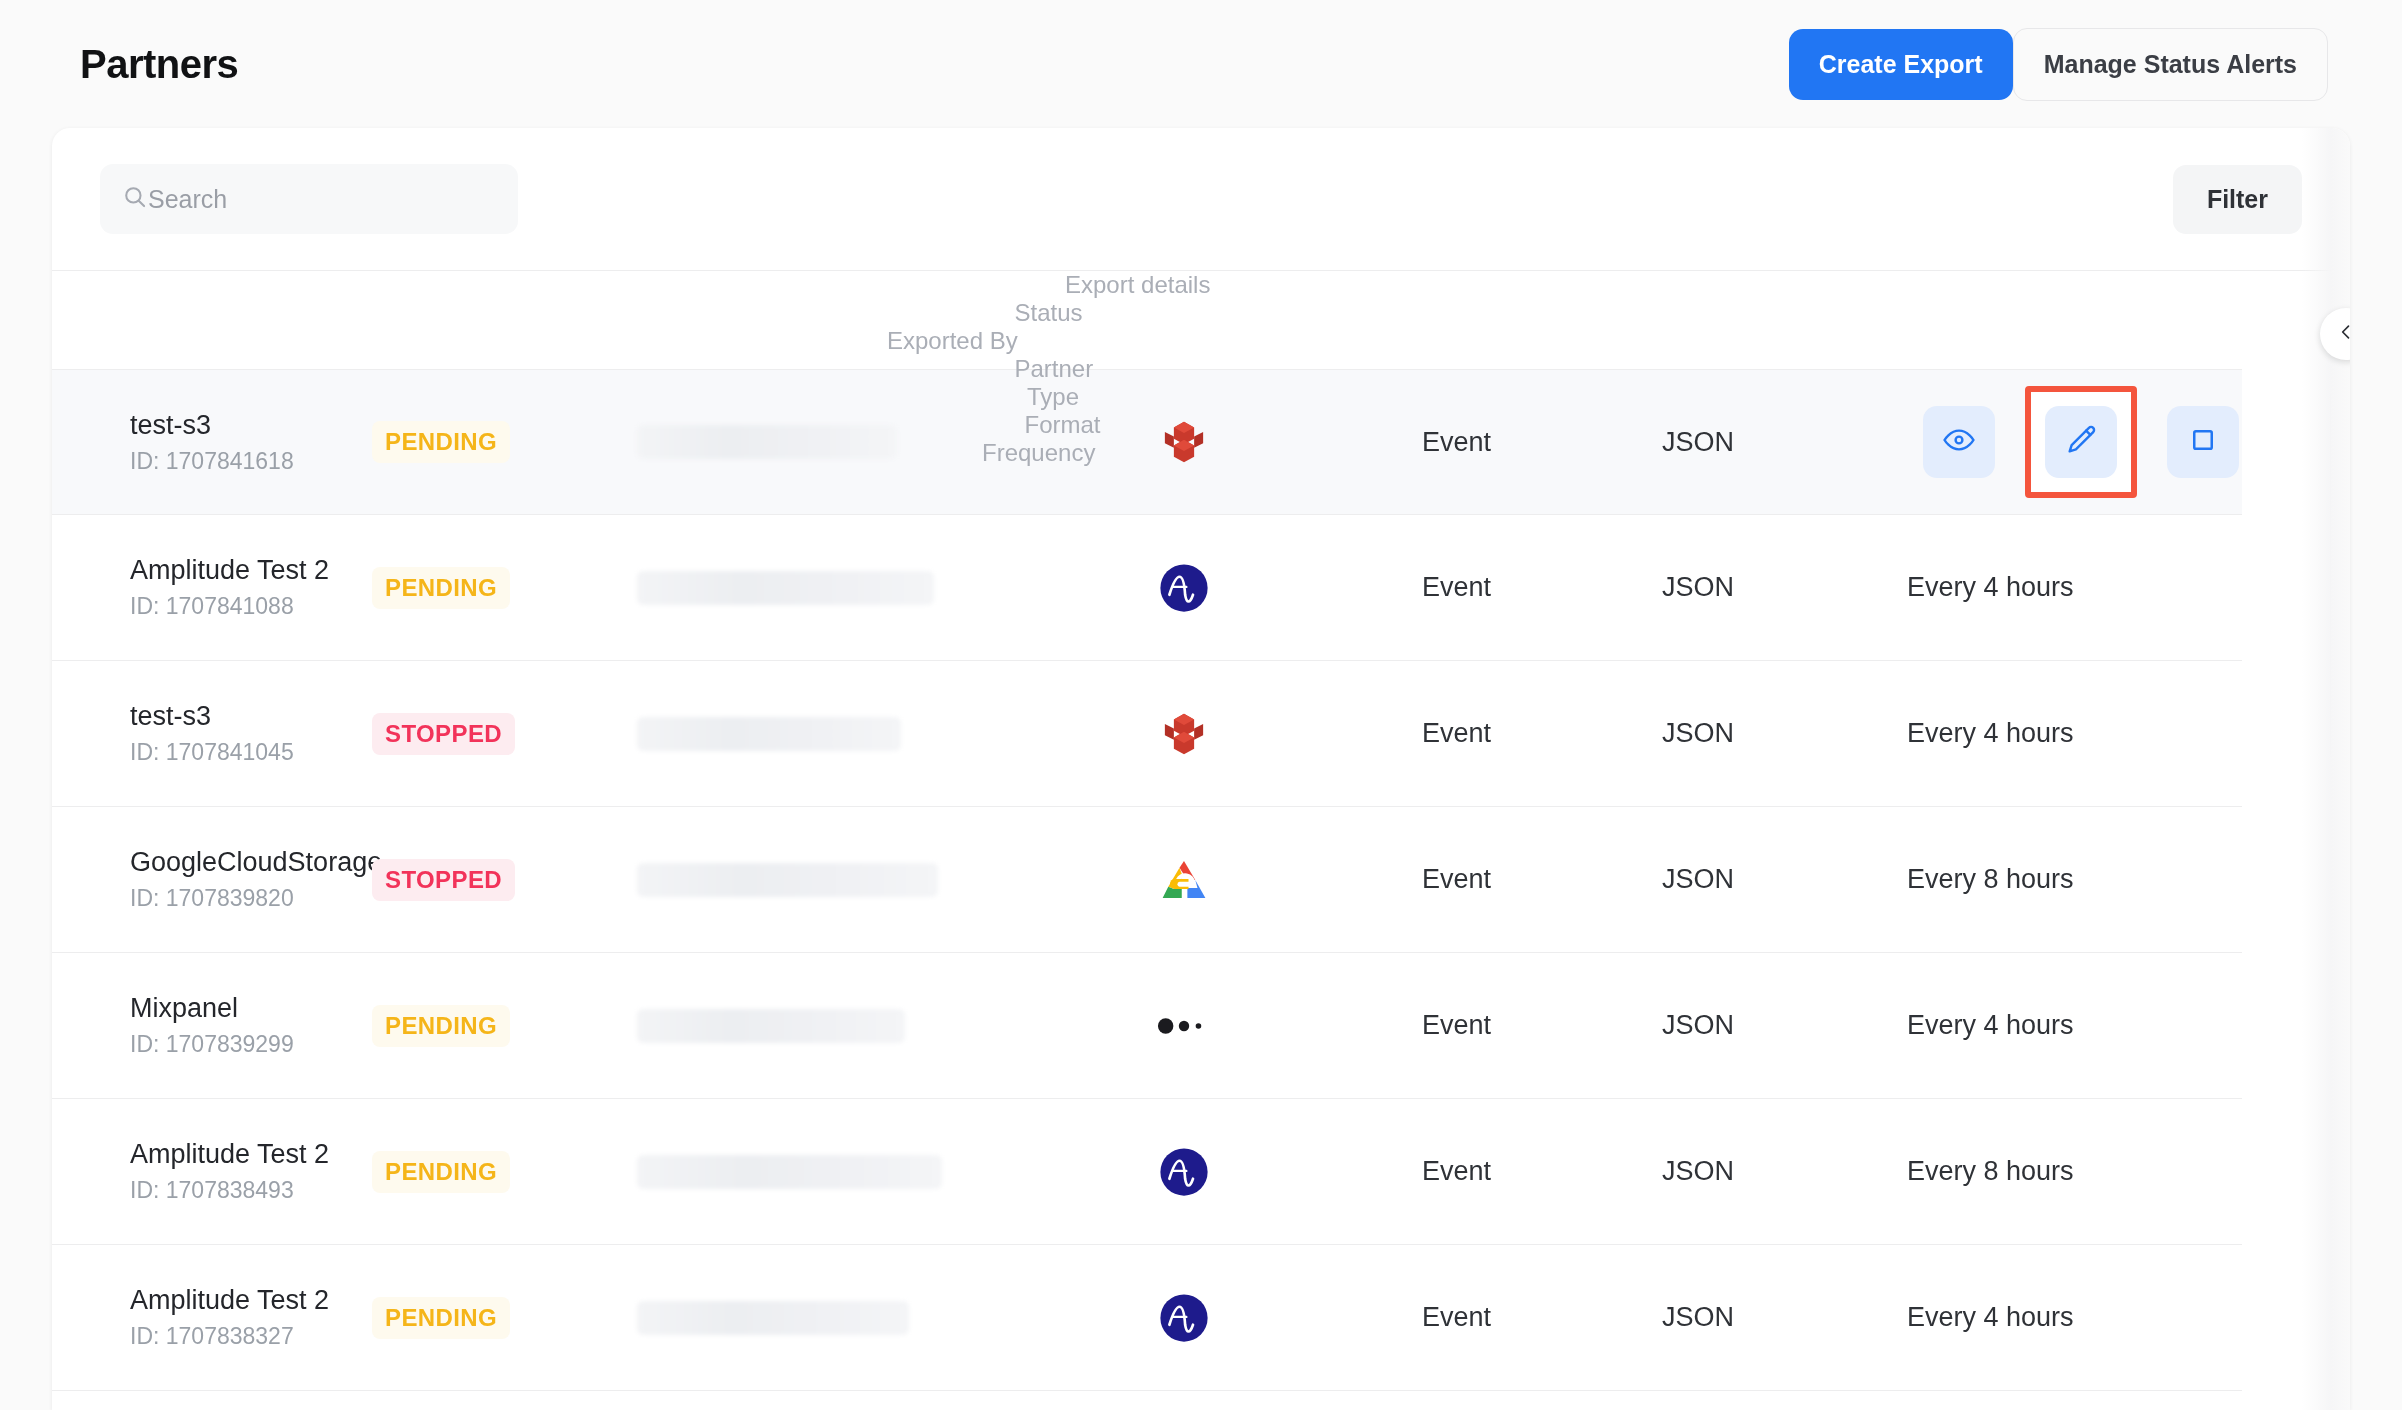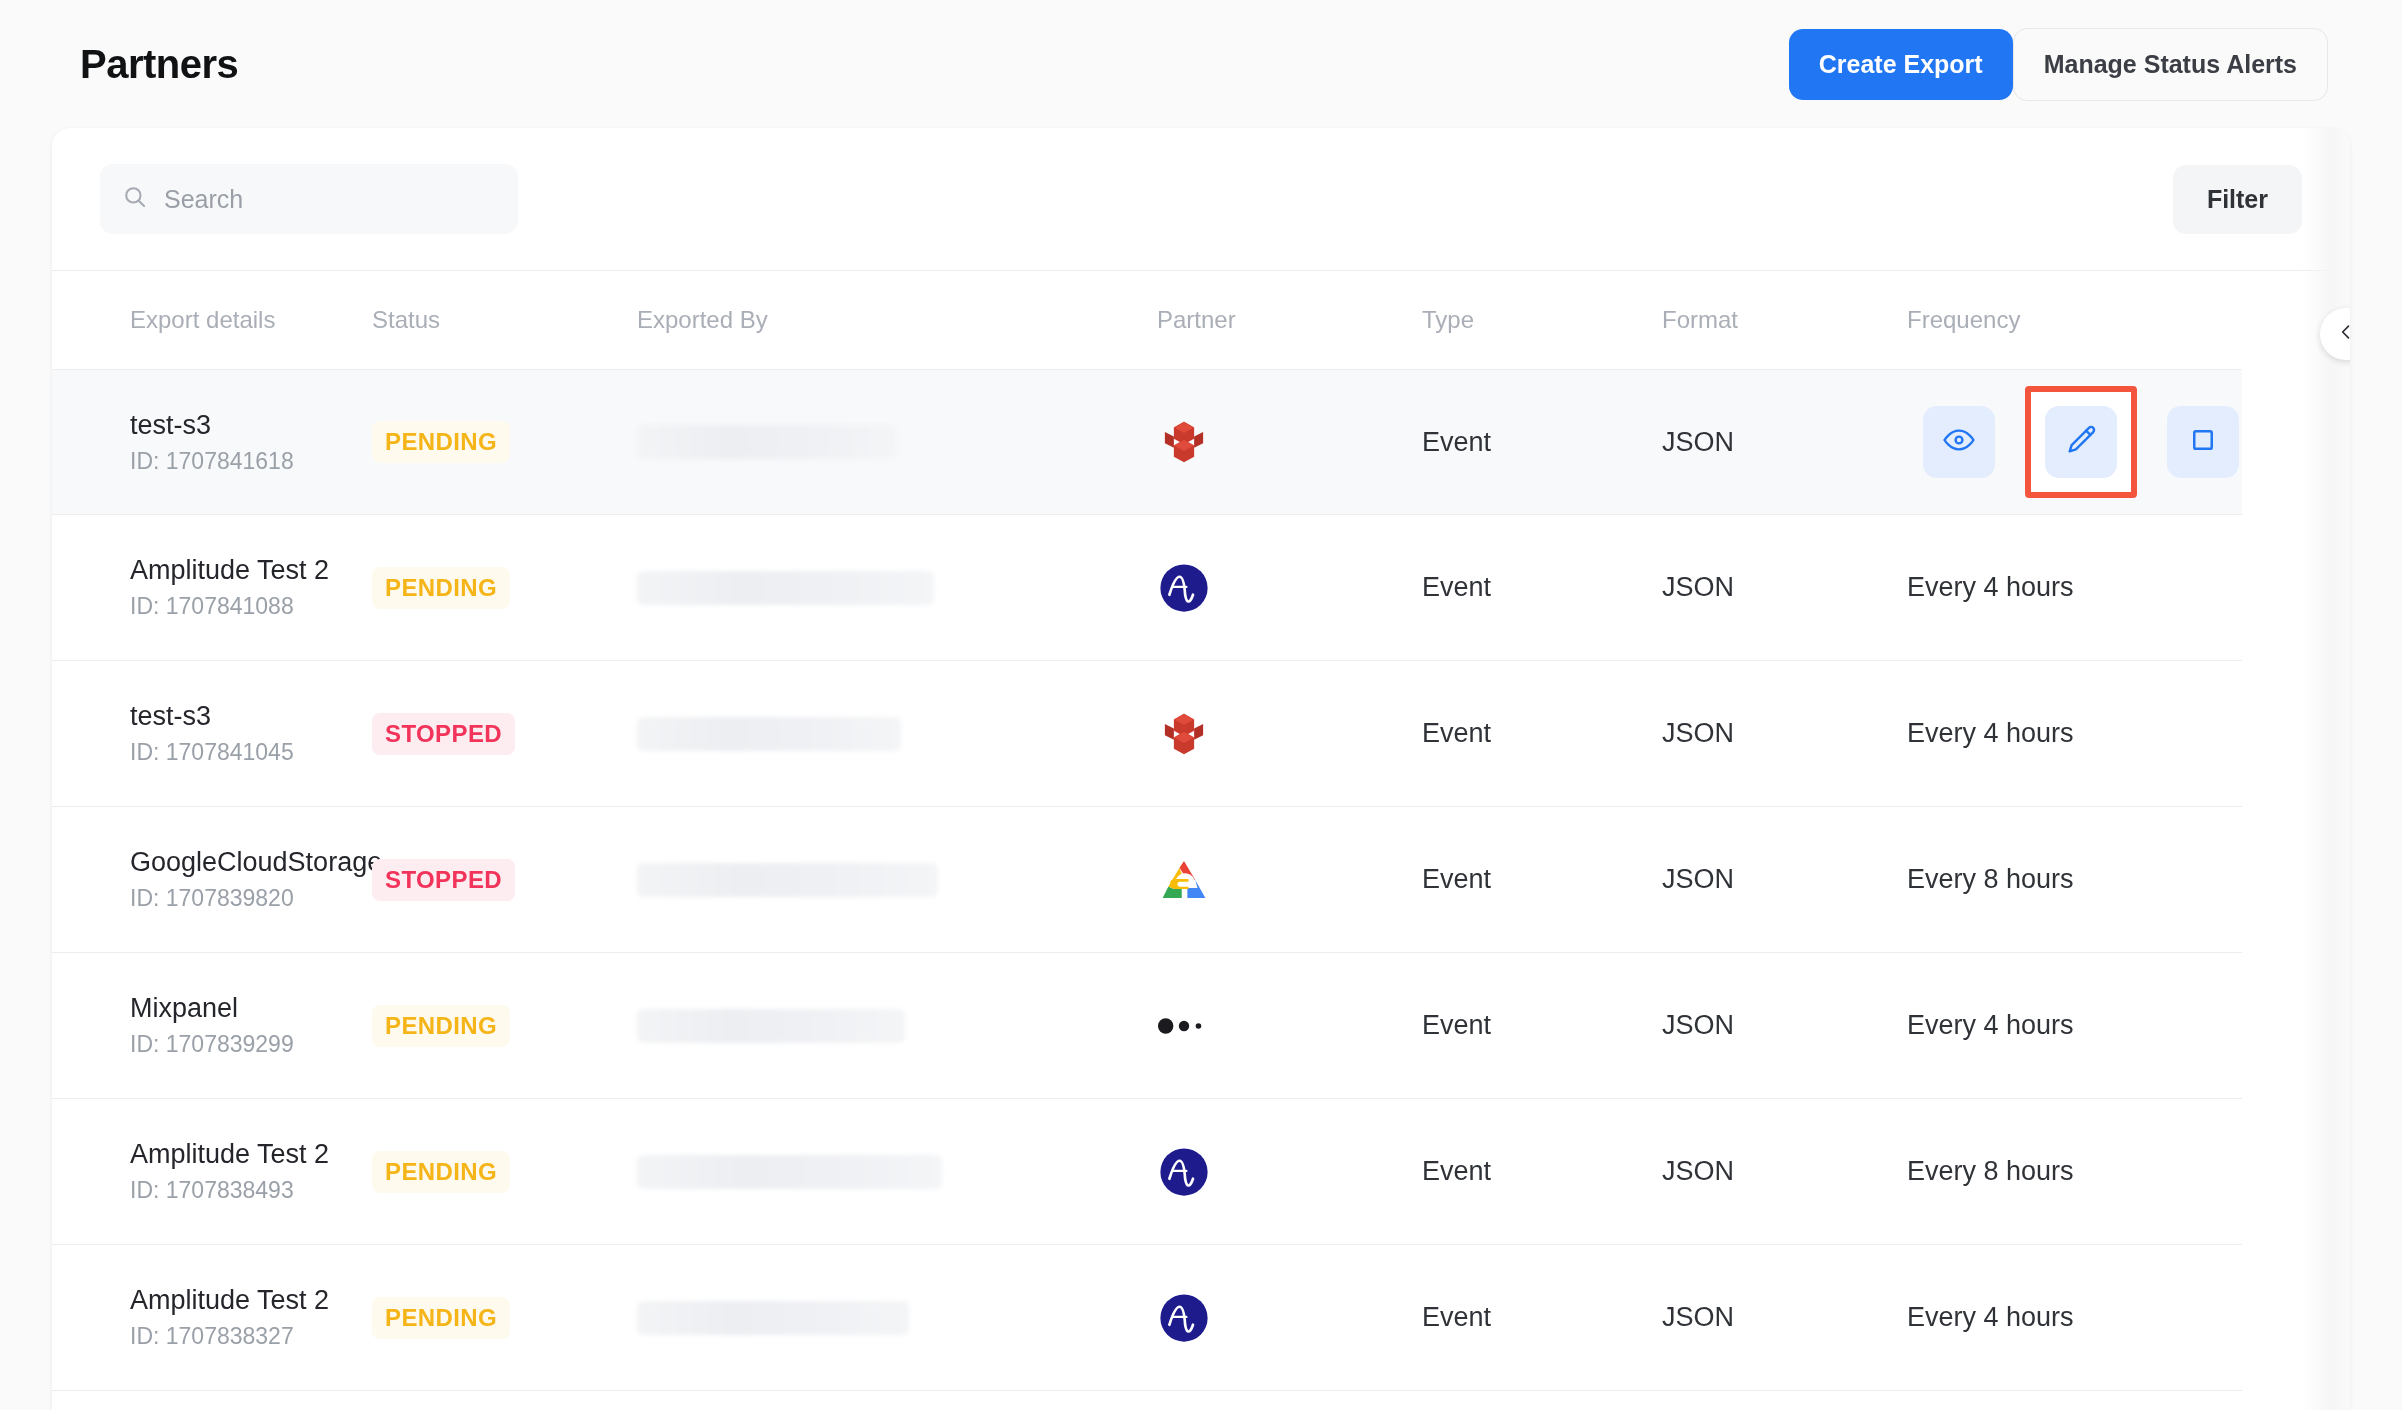--- a/index.html
+++ b/index.html
@@ -88,21 +88,20 @@
     padding: 0 48px 0 48px;
   }
   .search-box {
     display: flex;
     align-items: center;
     background: #f7f8f9;
     border-radius: 13px;
     width: 418px;
     height: 70px;
     padding: 0 22px;
-    gap: 16px;
   }
   .search-text {
     font-size: 25px;
     color: #9a9ea6;
   }
   .toolbar-spacer { flex: 1; }
   .filter-btn {
     background: #f4f5f6;
     border: none;
     border-radius: 13px;
@@ -140,20 +139,21 @@
     width: 2190px;
   }
   .row {
     display: flex;
     align-items: center;
     border-bottom: 1px solid #ededee;
   }
   .row.header {
     height: 98px;
     border-bottom: none;
+    flex-direction: column;
   }
   .row.body {
     height: 146px;
   }
   .row.body.selected {
     background: #f8f9fb;
     border-top: 1px solid #ededee;
   }
 
   .c-export   { width: 320px; padding-left: 78px; }

